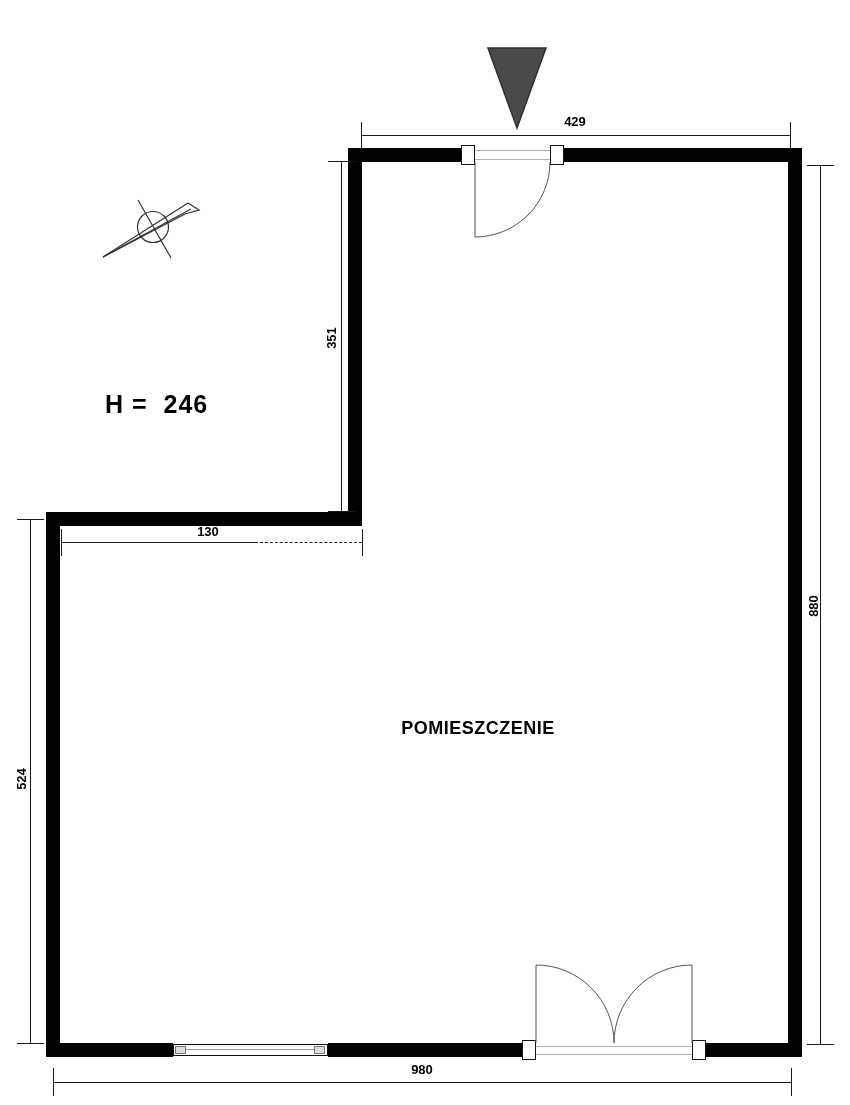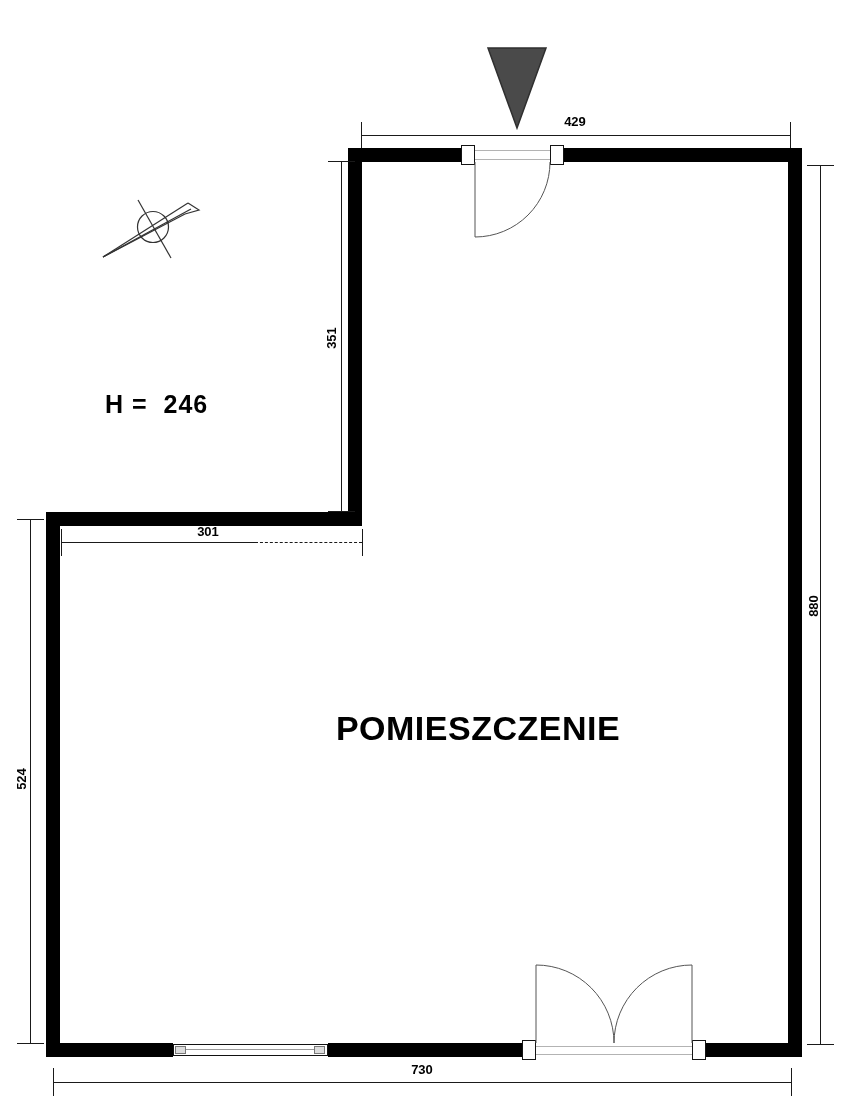--- a/index.html
+++ b/index.html
@@ -27,21 +27,21 @@
   }
   .dim-label.vert{transform:rotate(-90deg);}
   .jamb{position:absolute;background:#fff;border:1.5px solid #141414;box-sizing:border-box;}
   .threshold{position:absolute;height:1px;background:var(--threshold);}
   .height-label{
     position:absolute;left:105px;top:390px;font-size:25px;font-weight:bold;
     white-space:pre;letter-spacing:1px;
   }
   .room-label{
     position:absolute;left:318px;top:714px;width:320px;text-align:center;
-    font-size:34px;font-weight:bold;line-height:29px;letter-spacing:0.5px;
+    font-size:18px;font-weight:bold;line-height:29px;letter-spacing:0.5px;
   }
   .room-label span{display:block;}
   svg{position:absolute;overflow:visible;}
   .window-frame{
     position:absolute;left:173px;top:1044px;width:155px;height:12px;
     background:#fff;border:1px solid #111;box-sizing:border-box;
   }
   .window-pane{position:absolute;left:176px;top:1049px;width:149px;height:1px;background:#999;}
   .window-cap{position:absolute;width:11px;height:8px;background:#dcdcdc;border:1px solid #777;box-sizing:border-box;}
 </style>
@@ -111,36 +111,36 @@
 
   <div class="dim-line-v" style="left:341px;top:161px;height:351px;"></div>
   <div class="tick-h" style="left:328px;top:161px;width:27px;"></div>
   <div class="tick-h" style="left:328px;top:511px;width:27px;"></div>
   <div class="dim-label vert" style="left:302px;top:330px;width:60px;">351</div>
 
   <div class="dim-line-h" style="left:61px;top:542px;width:194px;"></div>
   <div class="dim-line-h dashed" style="left:255px;top:542px;width:107px;"></div>
   <div class="tick-v" style="left:61px;top:529px;height:27px;"></div>
   <div class="tick-v" style="left:362px;top:529px;height:27px;"></div>
-  <div class="dim-label" style="left:178px;top:524px;width:60px;">301</div>
+  <div class="dim-label" style="left:178px;top:524px;width:60px;">130</div>
 
   <div class="dim-line-v" style="left:30px;top:519px;height:524px;"></div>
   <div class="tick-h" style="left:17px;top:519px;width:27px;"></div>
   <div class="tick-h" style="left:17px;top:1043px;width:27px;"></div>
   <div class="dim-label vert" style="left:-8px;top:771px;width:60px;">524</div>
 
   <div class="dim-line-v" style="left:820px;top:165px;height:880px;"></div>
   <div class="tick-h" style="left:807px;top:165px;width:27px;"></div>
   <div class="tick-h" style="left:807px;top:1044px;width:27px;"></div>
   <div class="dim-label vert" style="left:784px;top:598px;width:60px;">880</div>
 
   <div class="dim-line-h" style="left:53px;top:1082px;width:738px;"></div>
   <div class="tick-v" style="left:53px;top:1068px;height:28px;"></div>
   <div class="tick-v" style="left:791px;top:1068px;height:28px;"></div>
-  <div class="dim-label" style="left:392px;top:1062px;width:60px;">730</div>
+  <div class="dim-label" style="left:392px;top:1062px;width:60px;">980</div>
 
   <div class="height-label">H =  246</div>
 
   <div class="room-label">
     <span>POMIESZCZENIE</span>
   </div>
 
 </div>
 
 </body></html>

